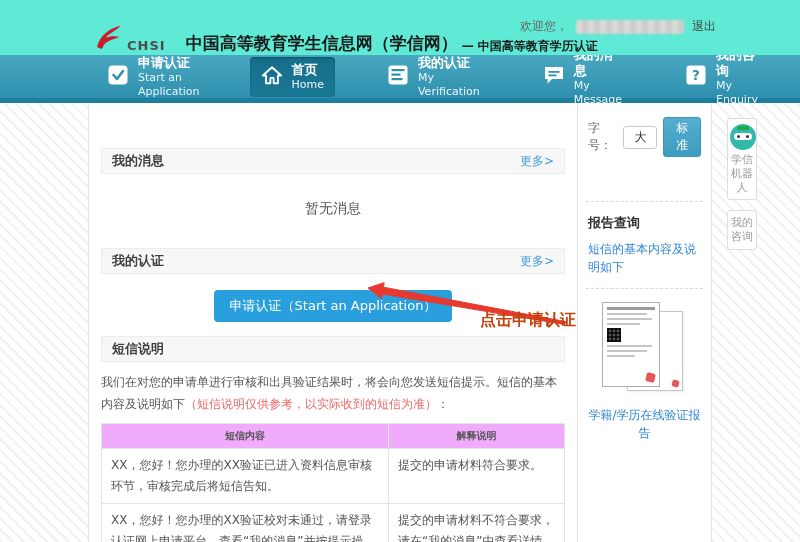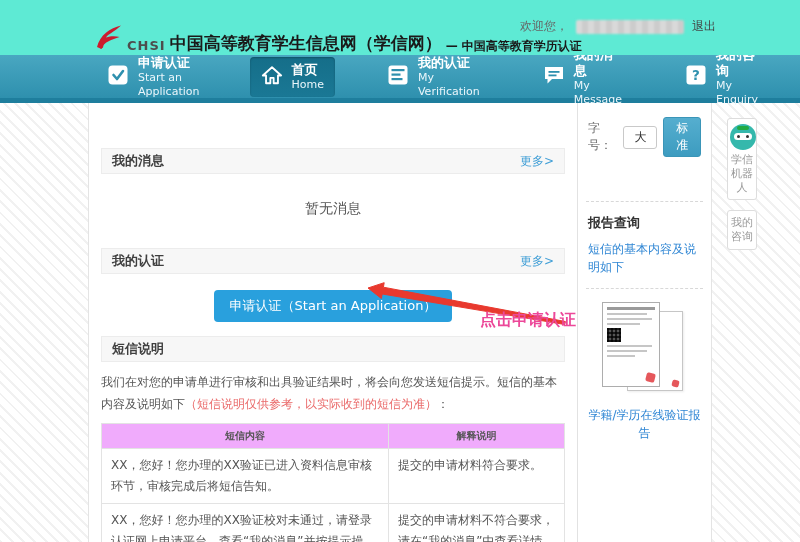--- a/index.html
+++ b/index.html
@@ -7,21 +7,21 @@
   body {
     width:800px; height:542px; overflow:hidden; position:relative;
     font-family:"DejaVu Sans","Liberation Sans",sans-serif;
     background:#fff;
     background-image:repeating-linear-gradient(45deg,#f1f1f1 0 2px,#ffffff 2px 8px);
   }
   
   .topbar { height:55px; background:#5eead4; position:relative; display:flex; align-items:flex-end; padding-left:93px; }
   .logo-wrap { display:flex; align-items:flex-end; gap:4px; }
   .logo-chsi { font-size:13px; font-weight:bold; color:#4d4d4d; letter-spacing:1px; padding-bottom:2px; }
-  .site-title { font-size:17px; font-weight:bold; color:#1a1a1a; margin-left:4px; }
+  .site-title { font-size:17px; font-weight:bold; color:#1a1a1a; margin-left:20px; }
   .site-subtitle { font-size:12px; font-weight:bold; color:#1a1a1a; margin-left:4px; }
   .user-area { position:absolute; right:84px; top:18px; display:flex; align-items:center; font-size:12px; color:#666; }
   .redacted { display:inline-block; width:108px; height:14px; margin:0 8px; border-radius:2px;
     background:repeating-linear-gradient(90deg,#d9d9d9 0 6px,#cccccc 6px 12px);
     filter:blur(1px); }
   .logout-link { color:#444; cursor:pointer; }
   
   .navbar { height:48px; background:linear-gradient(#49a7c1,#2e90ae); border-bottom:5px solid #1e7e9d;
     display:flex; align-items:center; padding-left:95px; }
   .nav-item { display:flex; align-items:center; gap:8px; color:#fff; padding:5px 11px; border-radius:4px;
@@ -82,21 +82,21 @@
     font-size:11px; color:#999; line-height:1.25; cursor:pointer; }
   .float-card + .float-card { margin-top:10px; }
   .robot-avatar { width:26px; height:26px; border-radius:50%; background:#35b8ac; margin:0 auto 3px; position:relative; }
   .robot-eyes { position:absolute; left:4px; top:9px; width:18px; height:7px; background:#fff; border-radius:4px; }
   .robot-eyes::before, .robot-eyes::after { content:""; position:absolute; top:2px; width:3px; height:3px;
     border-radius:50%; background:#333; }
   .robot-eyes::before { left:3px; } .robot-eyes::after { right:3px; }
   .robot-cap { position:absolute; left:7px; top:2px; width:12px; height:4px; background:#2a4; border-radius:2px; }
   
   .overlay { position:absolute; left:0; top:0; width:800px; height:542px; pointer-events:none; z-index:5; }
-  .annotation-label { position:absolute; left:480px; top:310px; font-size:16px; font-weight:bold; color:#ec4899; }
+  .annotation-label { position:absolute; left:480px; top:310px; font-size:16px; font-weight:bold; color:#c2410c; }
 </style>
 </head>
 <body>
 
 <div class="topbar">
   <div class="logo-wrap">
     <span>
       <svg width="30" height="27" viewBox="0 0 30 27">
         <path d="M4 23 C7 11, 17 4, 28 1.5 C21 8, 15 10, 13 13.5 C18.5 11.5, 23 12, 26.5 13 C19 15.5, 11 17.5, 8.5 25 Z" fill="#cc1b2e"></path>
         <circle cx="8" cy="22" r="2.4" fill="#cc1b2e"></circle>

